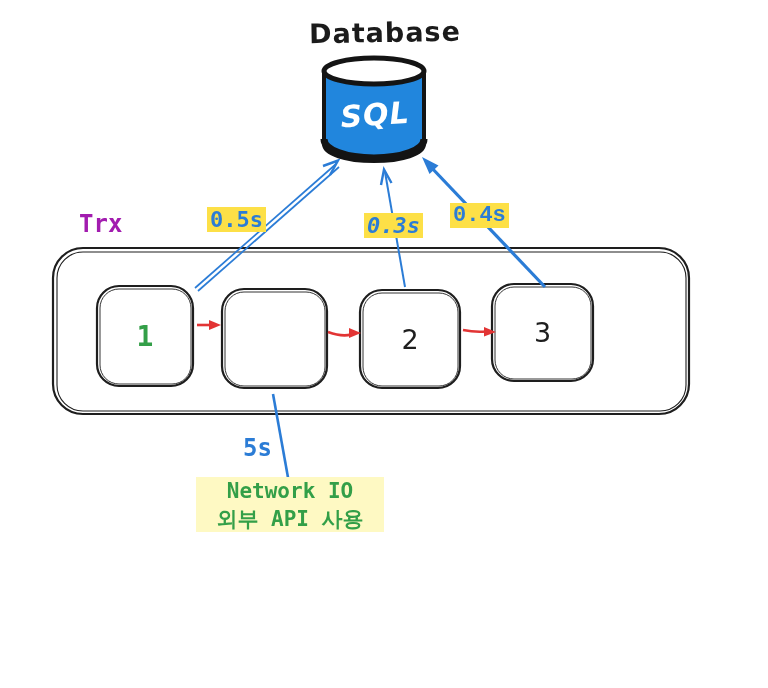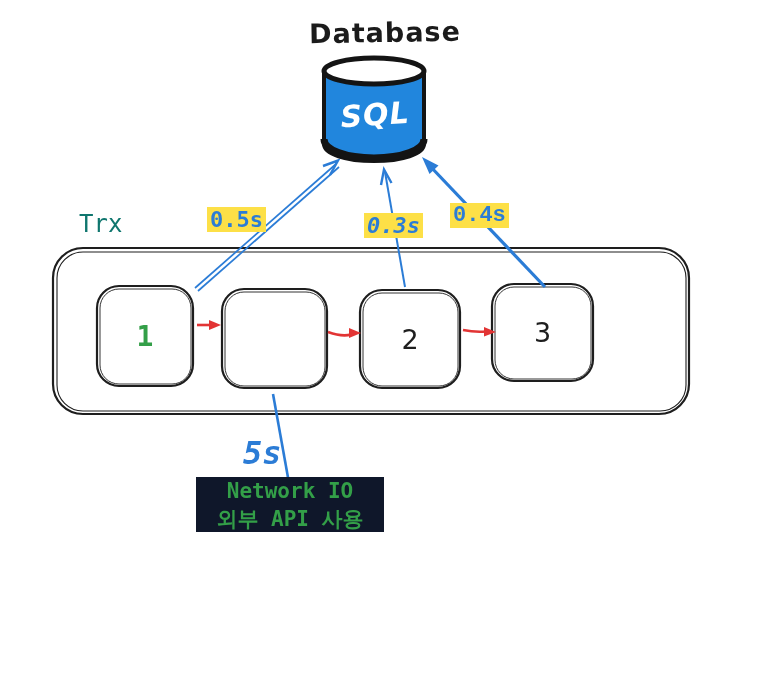--- a/index.html
+++ b/index.html
@@ -5,28 +5,28 @@
   html,body{margin:0;padding:0;background:#fff;}
   .stage{position:relative;width:768px;height:532px;background:#ffffff;overflow:hidden;
          font-family:"DejaVu Sans",sans-serif;}
   .stage svg{position:absolute;left:0;top:0;}
   .lbl{position:absolute;white-space:nowrap;}
   .mono{font-family:"DejaVu Sans Mono",monospace;}
   .title{left:289px;top:17px;width:192px;text-align:center;font-size:27px;font-weight:700;
          color:#1b1b1b;letter-spacing:1px;transform:rotate(-1deg);}
   .sql{left:326px;top:97px;width:98px;text-align:center;font-size:30px;font-style:italic;
        font-weight:700;color:#ffffff;transform:rotate(-4deg);letter-spacing:1px;}
-  .trx{left:79px;top:210px;font-size:24px;font-weight:400;color:#0f766e;}
+  .trx{left:79px;top:210px;font-size:24px;font-weight:700;color:#a21caf;}
   .timing{font-size:22px;font-weight:700;color:#2b7cd6;background:#fde047;padding:0 3px;}
   .t05{left:207px;top:207px;}
   .t03{left:364px;top:213px;font-style:italic;}
   .t04{left:450px;top:203px;font-family:Liberation Mono, monospace;}
-  .t5s{left:240px;top:434px;font-size:32px;background:none;font-style:italic;}
+  .t5s{left:240px;top:434px;font-size:24px;background:none;}
   .note{left:196px;top:477px;width:188px;text-align:center;font-size:21px;line-height:28px;
-        font-weight:700;color:#339f48;background:#0f172a;white-space:nowrap;}
+        font-weight:700;color:#339f48;background:#fef9c3;white-space:nowrap;}
   .step-label{position:absolute;display:flex;align-items:center;justify-content:center;
               font-size:27px;color:#1e1e1e;}
   .s1{left:97px;top:286px;width:96px;height:100px;color:#339f48;font-weight:700;font-size:28px;}
   .s3{left:360px;top:290px;width:100px;height:98px;}
   .s4{left:492px;top:284px;width:101px;height:96px;}
 </style>
 </head>
 <body>
 
 <div class="stage">

